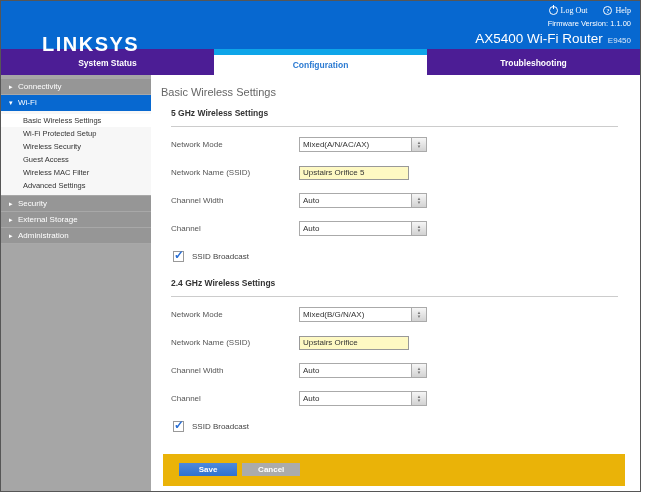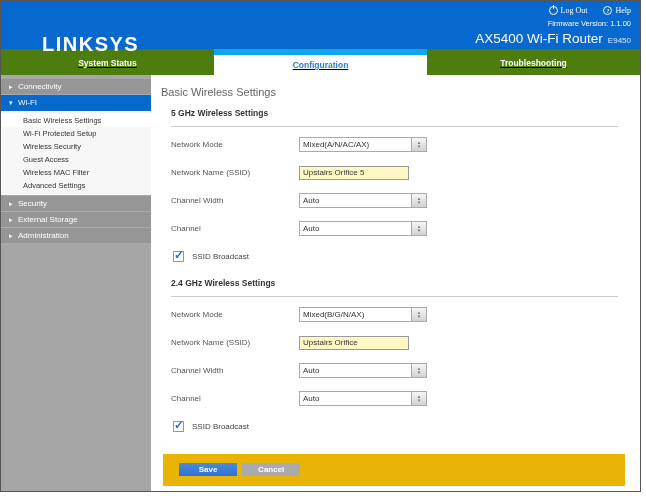--- a/index.html
+++ b/index.html
@@ -13,21 +13,21 @@
   .hdr-links { font-size:8px; display:flex; justify-content:flex-end; align-items:center; gap:4px;font-family:Liberation Serif, serif; }
   .hdr-link { display:flex; align-items:center; gap:3px; cursor:pointer; }
   .hdr-link + .hdr-link { margin-left:12px; }
   .circle-icon { width:9px; height:9px; border:1px solid #fff; border-radius:50%; display:inline-block; position:relative; font-size:6px; line-height:8px; text-align:center; font-weight:bold; }
   .power::after { content:""; position:absolute; left:3px; top:-2px; width:1px; height:4px; background:#fff; }
   .firmware { font-size:7.5px; margin-top:4px; }
   .router { font-size:13.5px; margin-top:3px; }
   .model { font-size:8px; opacity:.85; margin-left:5px; }
 
   
-  .tabs { display:flex; height:26px; background:#4d7c0f;text-decoration:underline; }
+  .tabs { display:flex; height:26px; background:#4c1d95; }
   .tab { flex:1; display:flex; align-items:center; justify-content:center; color:#fff; font-size:8.5px; font-weight:bold; cursor:pointer; border-top:2px solid transparent; }
   .tab.active { background:#fff; color:#2a7ad2; border-top:6px solid #0ea5e9; }
 
   
   .bodywrap { display:flex; height:416px; }
   .sidebar { width:150px; background:#a6a6a6; padding-top:4px; flex:none; }
   .side-item { height:16px; line-height:16px; background:#969696; color:#fff; font-size:8px; padding-left:8px; border-bottom:1px solid #a8a8a8; cursor:pointer; }
   .side-item .caret { display:inline-block; width:9px; font-size:7px; }
   .side-item.active { background:#0768d0; border-bottom:none; }
   .submenu { background:#f7f7f7; padding:3px 0; border-bottom:1px solid #a8a8a8; }

